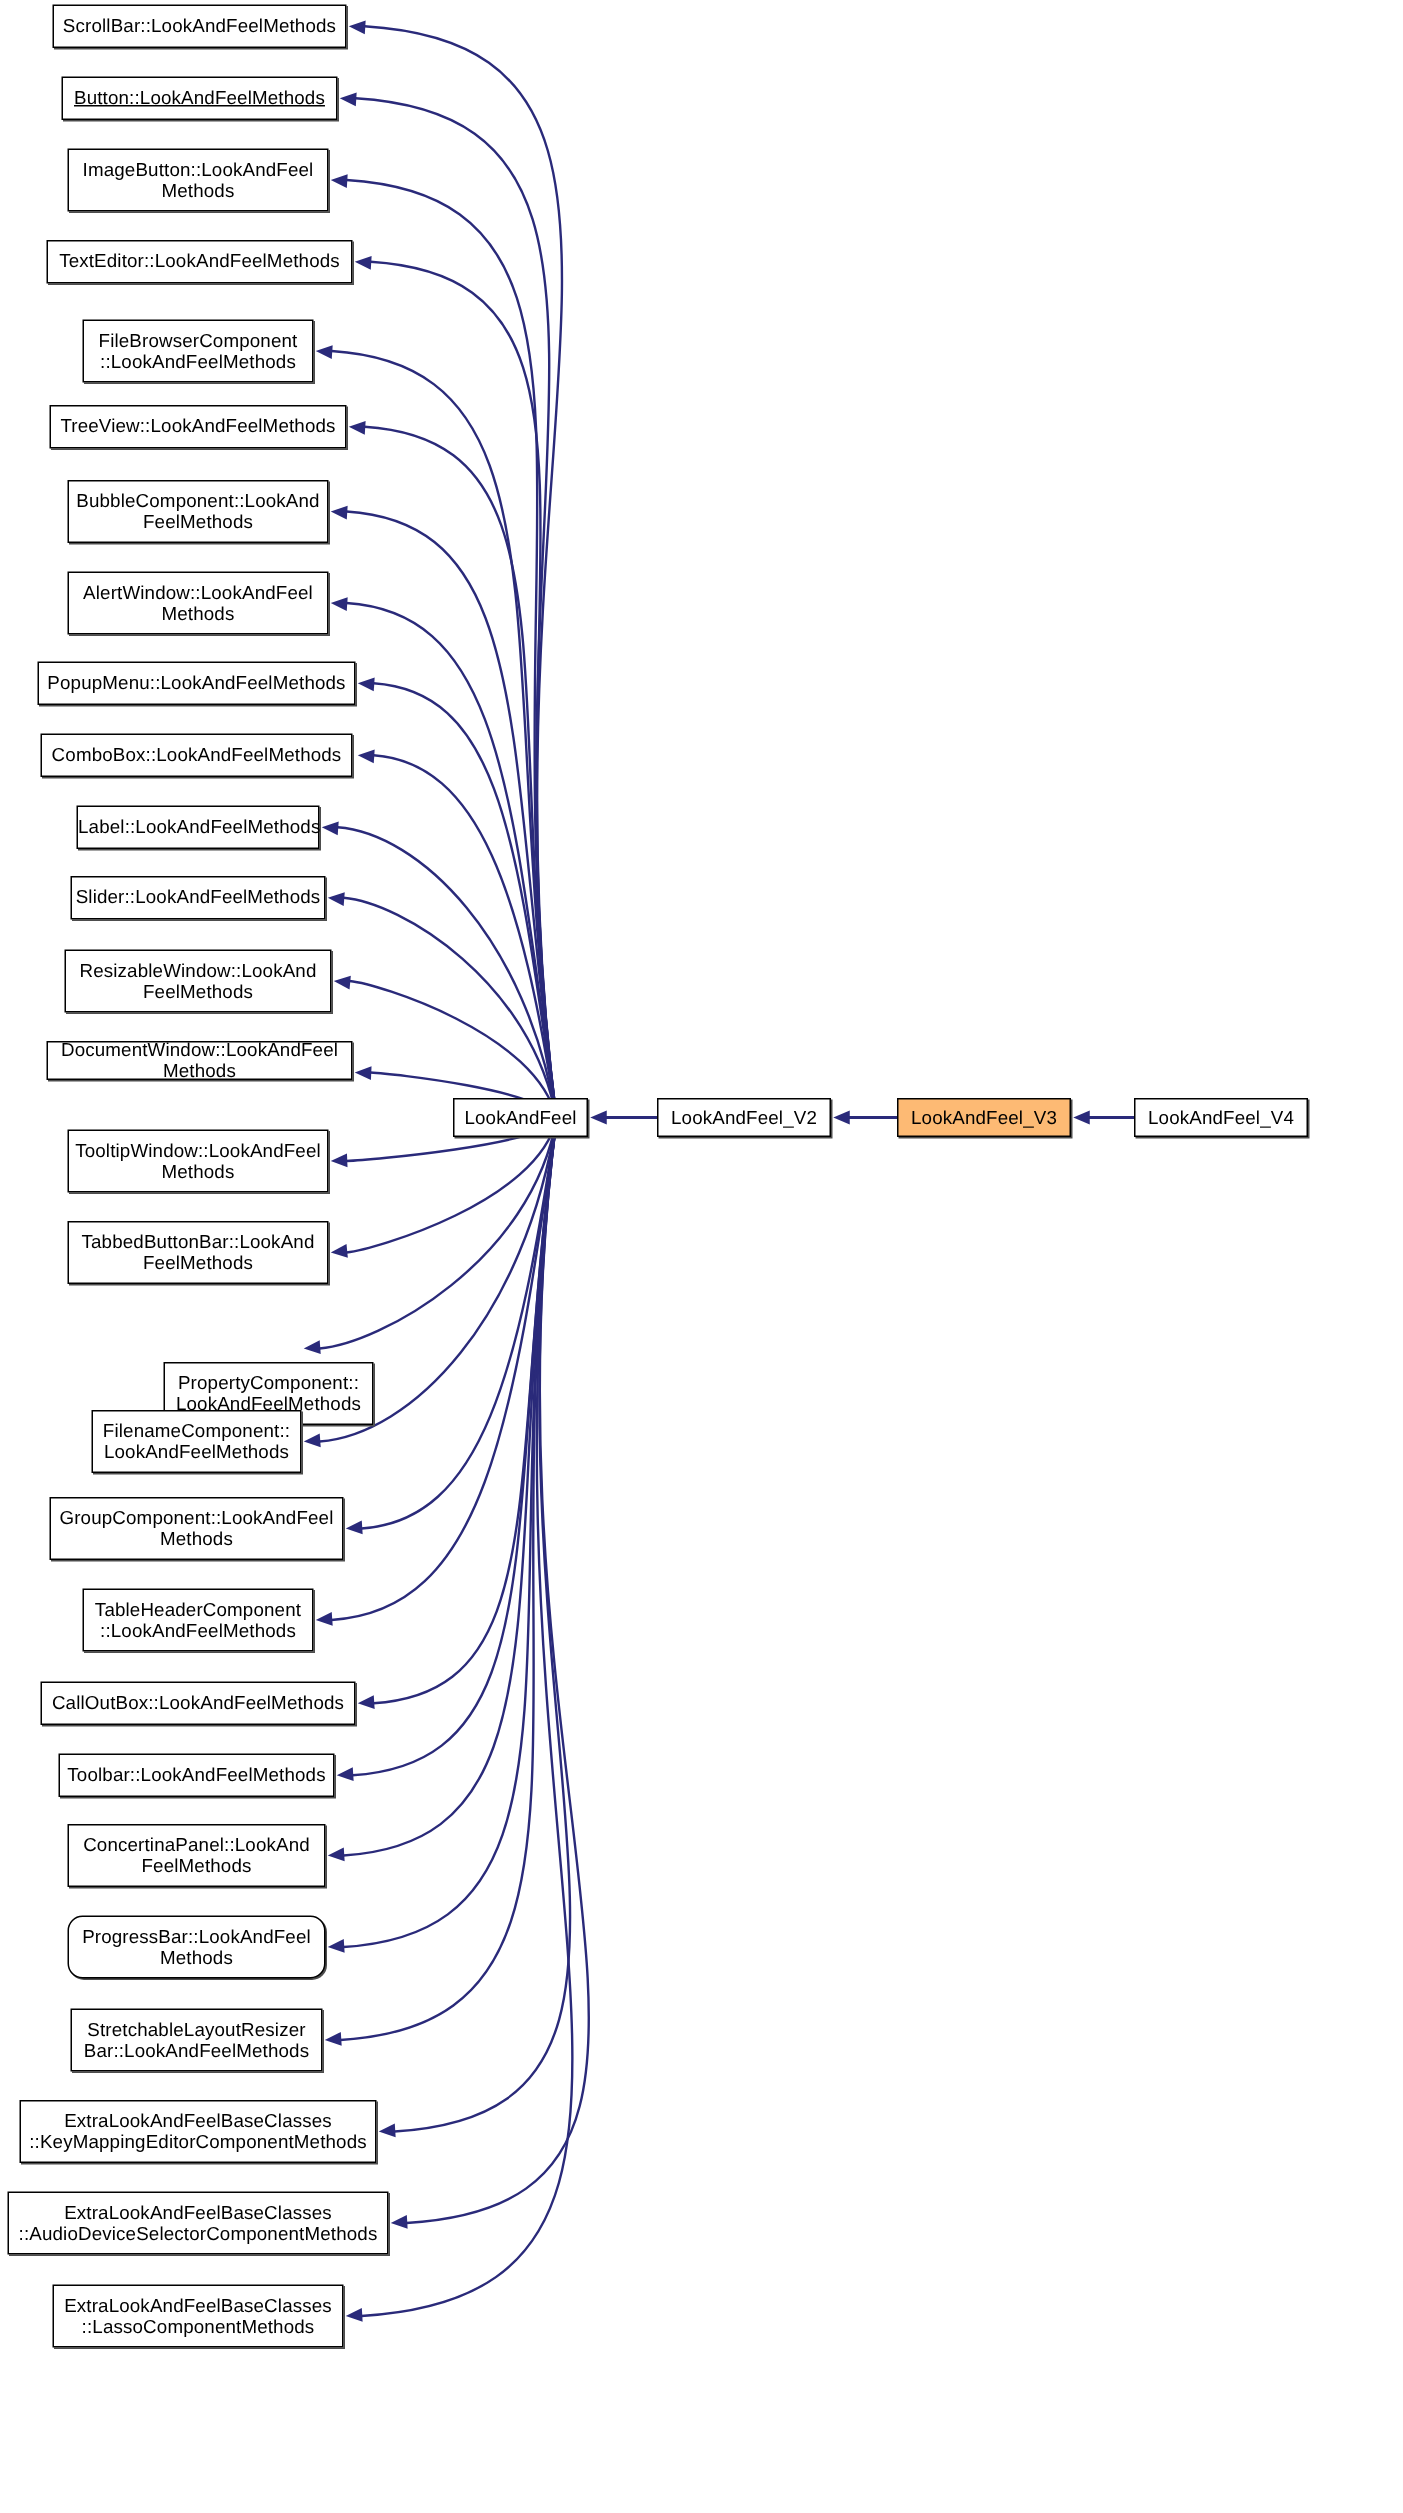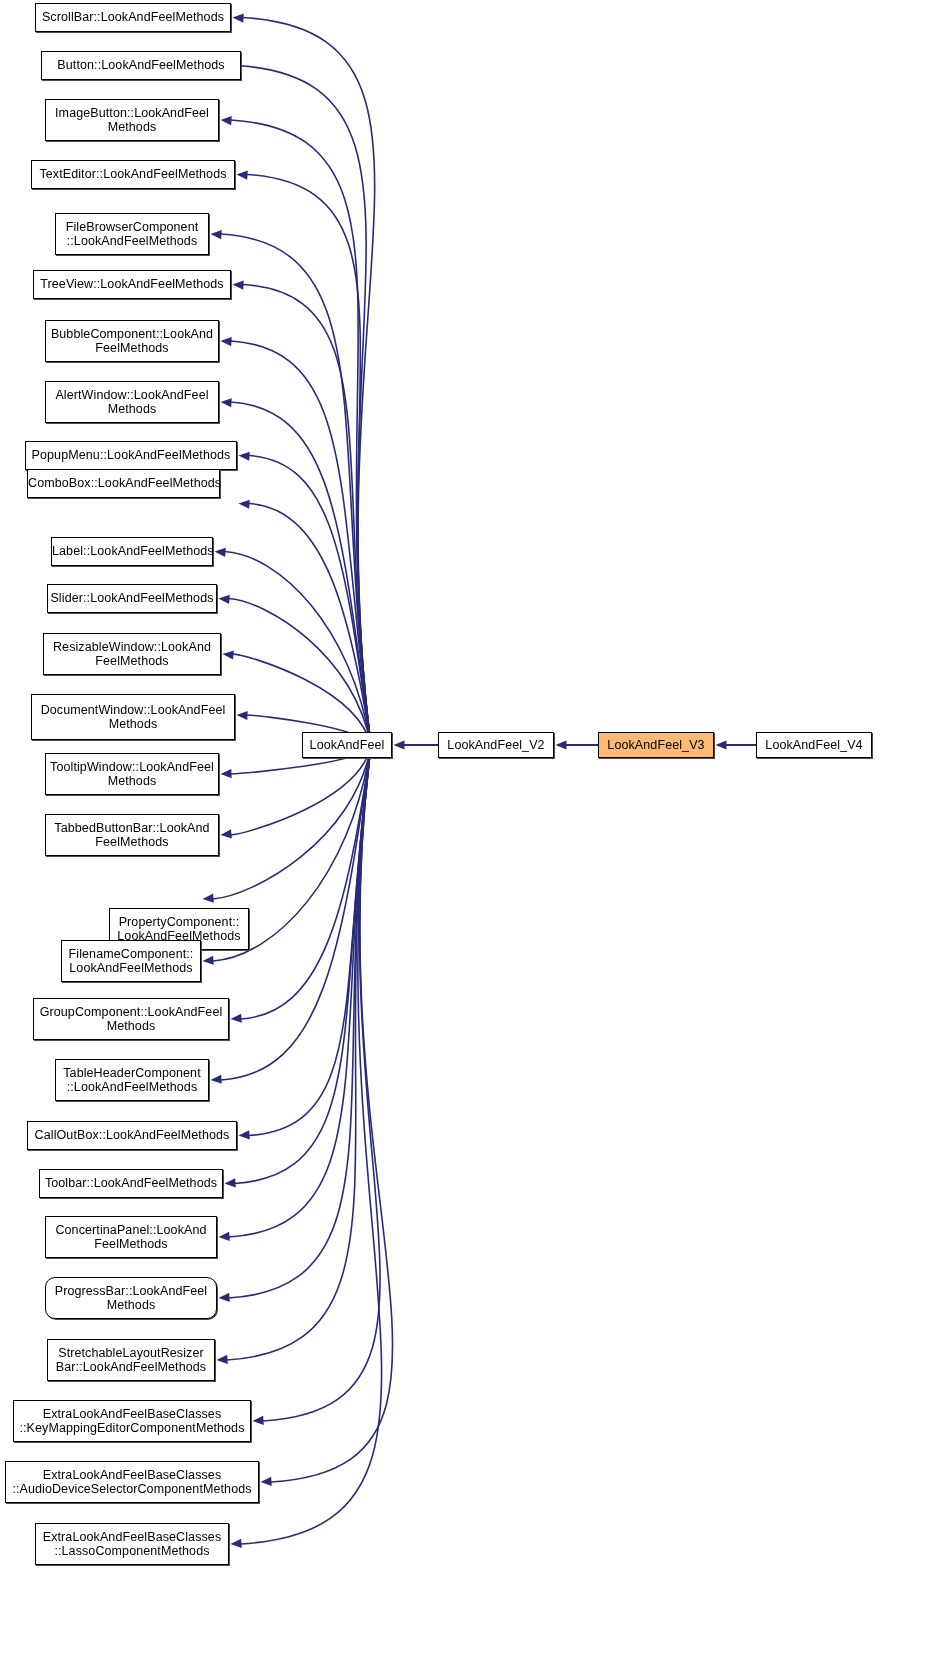--- a/index.html
+++ b/index.html
@@ -91,38 +91,38 @@
       <polygon points="230.5,1544 241.19665077674028,1538.7329645757352 241.76180077719022,1547.915589771015" fill="#2a2a7a"></polygon>
       <line x1="438" y1="745" x2="402" y2="745" stroke="#2a2a7a" stroke-width="2"></line>
       <polygon points="393.5,745 404.5,740.4 404.5,749.6" fill="#2a2a7a"></polygon>
       <line x1="598" y1="745" x2="564" y2="745" stroke="#2a2a7a" stroke-width="2"></line>
       <polygon points="555.5,745 566.5,740.4 566.5,749.6" fill="#2a2a7a"></polygon>
       <line x1="756" y1="745" x2="724" y2="745" stroke="#2a2a7a" stroke-width="2"></line>
       <polygon points="715.5,745 726.5,740.4 726.5,749.6" fill="#2a2a7a"></polygon>
     </svg>
   <div id="nodes">
       <div class="node" style="left: 35px; top: 3px; width: 196px; height: 29px;"><span>ScrollBar::LookAndFeelMethods</span></div>
-      <div class="node" style="left: 41px; top: 51px; width: 200px; height: 29px;"><span>Button::LookAndFeelMethods</span></div>
+      <div class="node" style="left: 41px; top: 51px; width: 184px; height: 29px; text-decoration: underline;"><span>Button::LookAndFeelMethods</span></div>
       <div class="node" style="left: 45px; top: 99px; width: 174px; height: 42px;"><span>ImageButton::LookAndFeel
 Methods</span></div>
       <div class="node" style="left: 31px; top: 160px; width: 204px; height: 29px;"><span>TextEditor::LookAndFeelMethods</span></div>
       <div class="node" style="left: 55px; top: 213px; width: 154px; height: 42px;"><span>FileBrowserComponent
 ::LookAndFeelMethods</span></div>
       <div class="node" style="left: 33px; top: 270px; width: 198px; height: 29px;"><span>TreeView::LookAndFeelMethods</span></div>
       <div class="node" style="left: 45px; top: 320px; width: 174px; height: 42px;"><span>BubbleComponent::LookAnd
 FeelMethods</span></div>
       <div class="node" style="left: 45px; top: 381px; width: 174px; height: 42px;"><span>AlertWindow::LookAndFeel
 Methods</span></div>
       <div class="node" style="left: 25px; top: 441px; width: 212px; height: 29px;"><span>PopupMenu::LookAndFeelMethods</span></div>
-      <div class="node" style="left: 27px; top: 469px; width: 193px; height: 29px;"><span>ComboBox::LookAndFeelMethods</span></div>
+      <div class="node" style="left: 27px; top: 489px; width: 208px; height: 29px;"><span>ComboBox::LookAndFeelMethods</span></div>
       <div class="node" style="left: 51px; top: 537px; width: 162px; height: 29px;"><span>Label::LookAndFeelMethods</span></div>
       <div class="node" style="left: 47px; top: 584px; width: 170px; height: 29px;"><span>Slider::LookAndFeelMethods</span></div>
       <div class="node" style="left: 43px; top: 633px; width: 178px; height: 42px;"><span>ResizableWindow::LookAnd
 FeelMethods</span></div>
-      <div class="node" style="left: 31px; top: 694px; width: 204px; height: 46px;"><span>DocumentWindow::LookAndFeel
+      <div class="node" style="left: 31px; top: 694px; width: 204px; height: 26px;"><span>DocumentWindow::LookAndFeel
 Methods</span></div>
       <div class="node" style="left: 45px; top: 753px; width: 174px; height: 42px;"><span>TooltipWindow::LookAndFeel
 Methods</span></div>
       <div class="node" style="left: 45px; top: 814px; width: 174px; height: 42px;"><span>TabbedButtonBar::LookAnd
 FeelMethods</span></div>
       <div class="node" style="left: 61px; top: 908px; width: 140px; height: 42px; margin-left: 48px;"><span>PropertyComponent::
 LookAndFeelMethods</span></div>
       <div class="node" style="left: 61px; top: 940px; width: 140px; height: 42px;"><span>FilenameComponent::
 LookAndFeelMethods</span></div>
       <div class="node" style="left: 33px; top: 998px; width: 196px; height: 42px;"><span>GroupComponent::LookAndFeel

